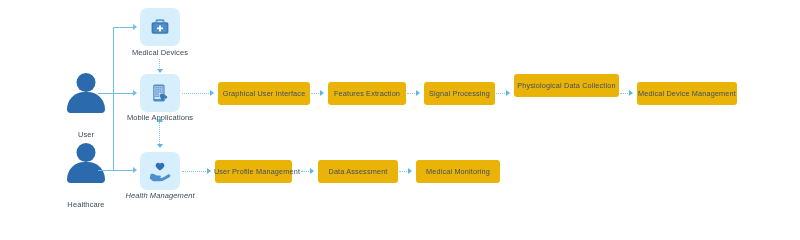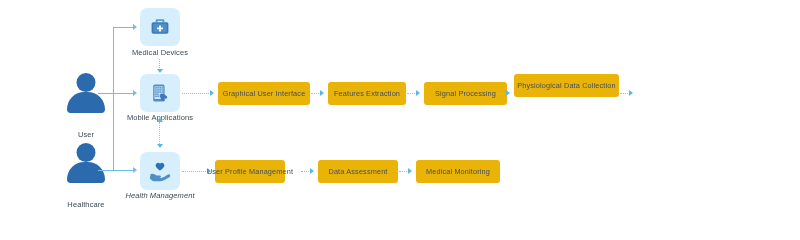--- a/index.html
+++ b/index.html
@@ -178,39 +178,42 @@
   <div class="dot-h" style="left:311px;top:93px;width:10px;"></div>
   <div class="ah-r d" style="left:320px;top:89.8px;"></div>
 
   <div class="pbox" style="left:328px;top:82px;width:78px;">
     <span>Features Extraction</span>
   </div>
 
   <div class="dot-h" style="left:407px;top:93px;width:10px;"></div>
   <div class="ah-r d" style="left:416px;top:89.8px;"></div>
 
-  <div class="pbox" style="left:424px;top:82px;width:83px;">
+  <div class="pbox" style="left:424px;top:82px;width:71px;">
     <span>Signal Processing</span>
   </div>
 
   <div class="dot-h" style="left:496px;top:93px;width:11px;"></div>
   <div class="ah-r d" style="left:506px;top:89.8px;"></div>
 
   <div class="pbox" style="left:514px;top:74px;width:105px;">
     <span>Physiological Data Collection</span>
   </div>
 
   <div class="dot-h" style="left:620px;top:93px;width:10px;"></div>
   <div class="ah-r d" style="left:629px;top:89.8px;"></div>
 
+  <div class="pbox" style="left:637px;top:82px;width:100px;">
+    <span>Medical Device Management</span>
+  </div>
 
   <div class="dot-h" style="left:182px;top:171px;width:26px;"></div>
   <div class="ah-r d" style="left:207px;top:167.8px;"></div>
 
-  <div class="pbox" style="left:215px;top:160px;width:70px;">
+  <div class="pbox" style="left:215px;top:160px;width:70px;padding-left:7px;">
     <span>User Profile Management</span>
   </div>
 
   <div class="dot-h" style="left:301px;top:171px;width:10px;"></div>
   <div class="ah-r d" style="left:310px;top:167.8px;"></div>
 
   <div class="pbox" style="left:318px;top:160px;width:80px;">
     <span>Data Assessment</span>
   </div>
 

